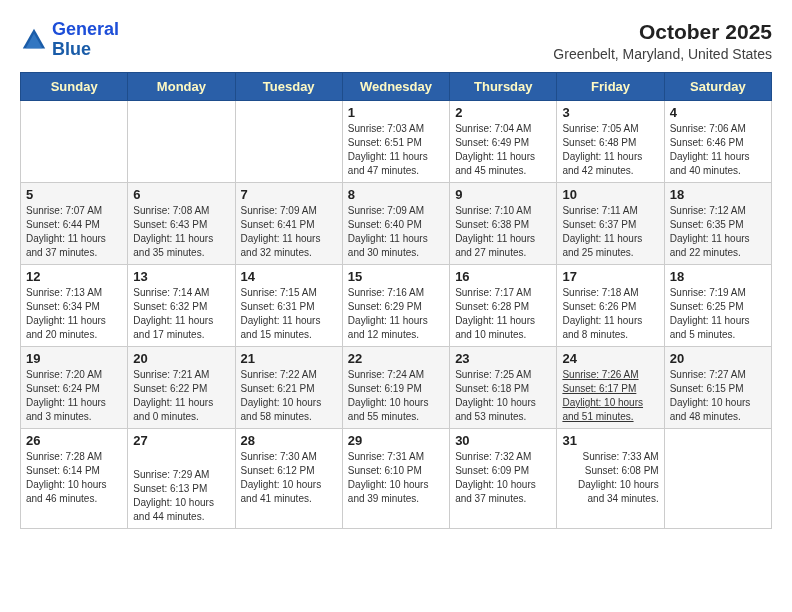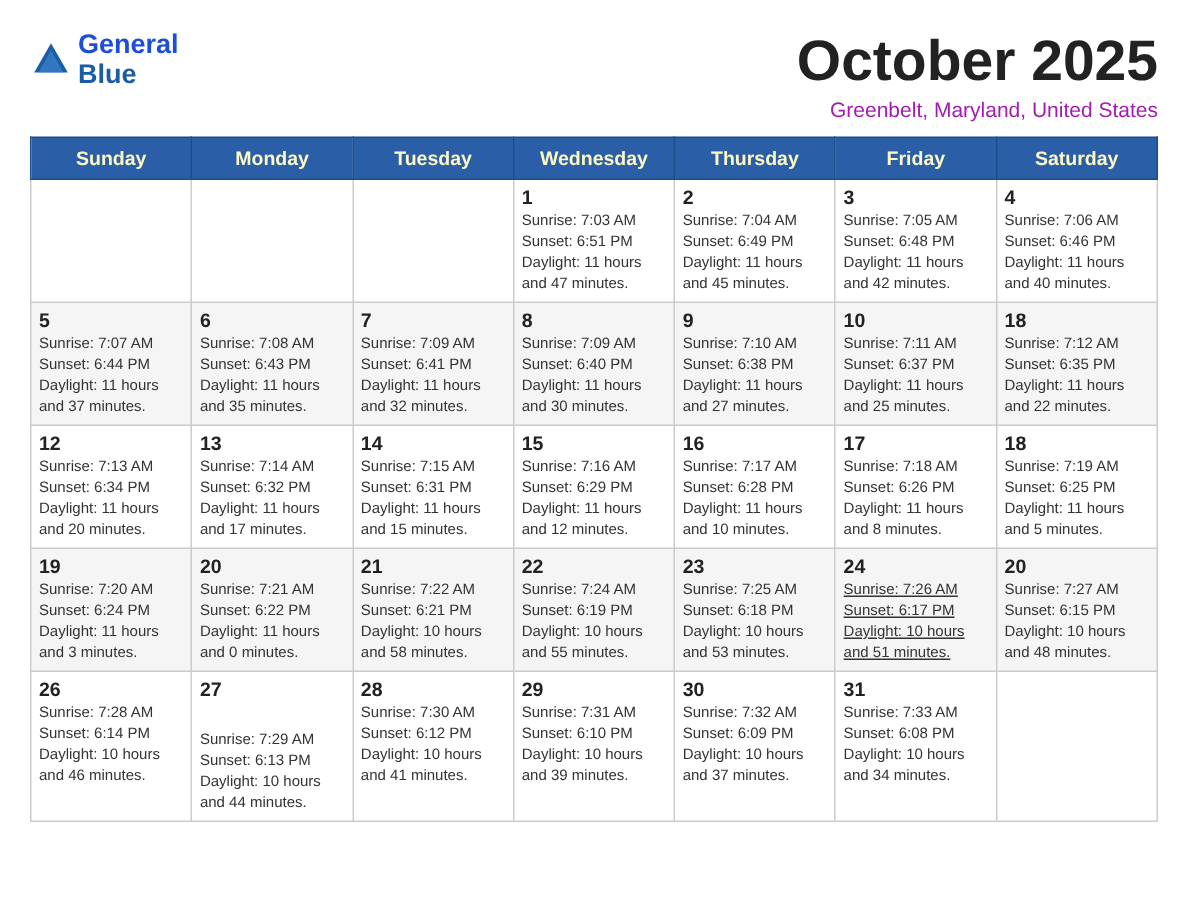--- a/index.html
+++ b/index.html
@@ -29,27 +29,27 @@
     .logo-general { color: #1d4ed8; }
     .logo-blue { color: #1a5ca8; }
     .logo-icon {
       width: 28px;
       height: 28px;
     }
     .title-block {
       text-align: right;
     }
     .month-title {
-      font-size: 38px;
+      font-size: 21px;
       font-weight: bold;
       color: #222;
     }
     .location {
       font-size: 14px;
-      color: #a21caf;
+      color: #404040;
       margin-top: 2px;
     }
     .calendar {
       width: 100%;
       border-collapse: collapse;
       border: 1px solid #ccc;
     }
     .calendar th {
       background: #2a5fa8;
       color: #fef9c3;
@@ -341,21 +341,21 @@
         </td>
         <td>
           <span class="day-number">30</span>
           <div class="day-info" style="white-space: pre-line;">Sunrise: 7:32 AM
 Sunset: 6:09 PM
 Daylight: 10 hours
 and 37 minutes.</div>
         </td>
         <td>
           <span class="day-number">31</span>
-          <div class="day-info" style="white-space: pre-line;">Sunrise: 7:33 AM
+          <div class="day-info" style="white-space: pre-line; text-align: right;">Sunrise: 7:33 AM
 Sunset: 6:08 PM
 Daylight: 10 hours
 and 34 minutes.</div>
         </td>
         <td class="empty-cell"></td>
       </tr>
     </tbody>
 </table>
 
 </body></html>

